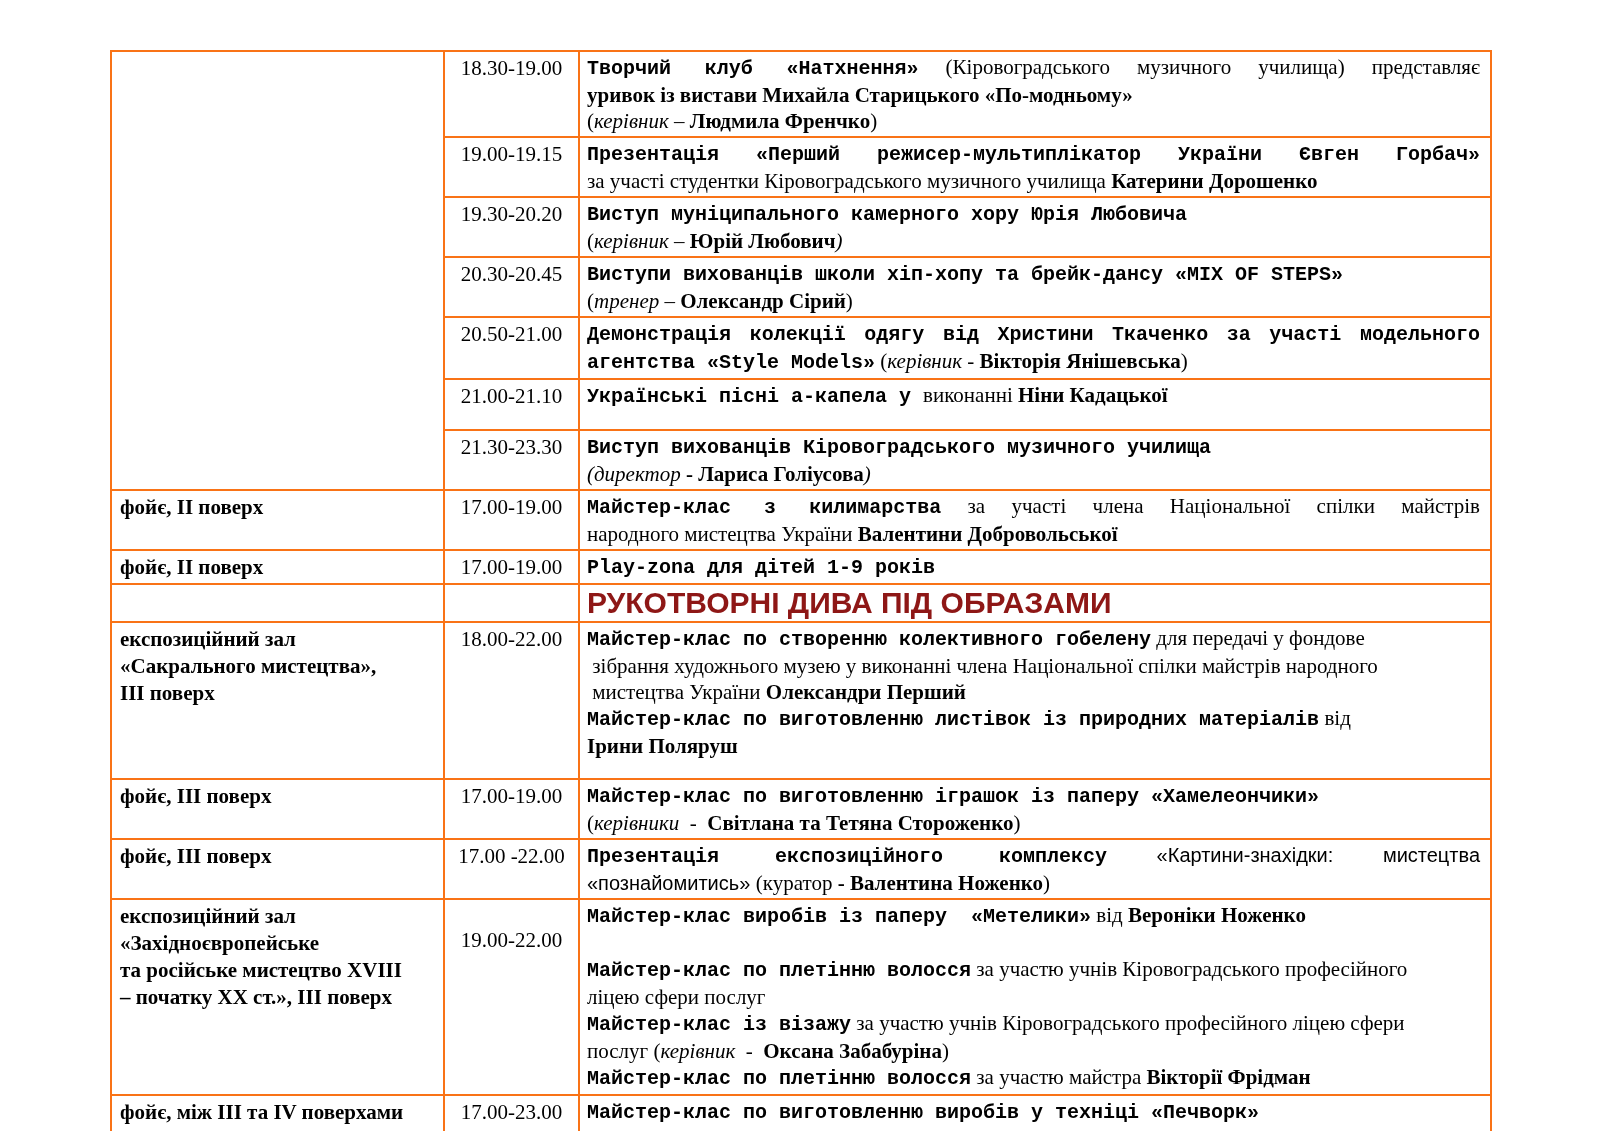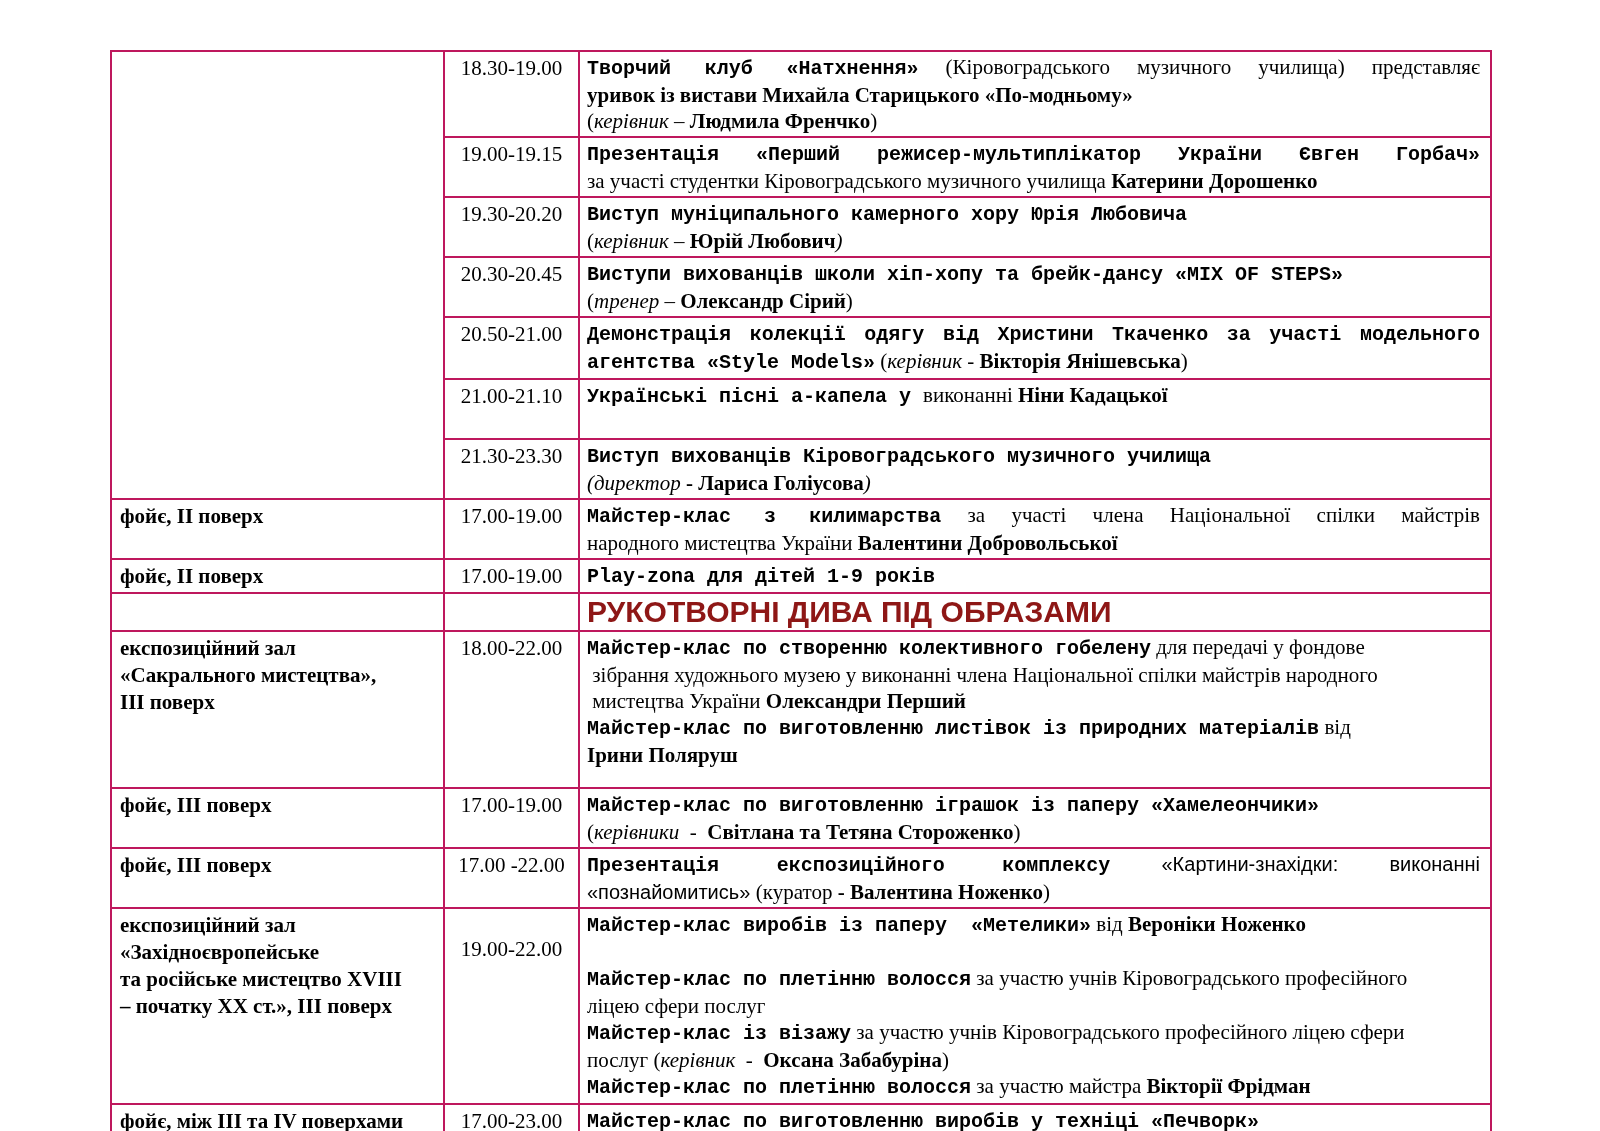--- a/index.html
+++ b/index.html
@@ -5,21 +5,21 @@
   html,body { margin:0; padding:0; }
   body {
     width:1600px; height:1131px; background:#ffffff; position:relative;
     font-family:"Liberation Serif", serif; color:#000;
   }
   .page { position:absolute; left:110px; top:50px; }
   table.sched {
     border-collapse:collapse; table-layout:fixed; width:1380px;
   }
   table.sched td {
-    border:2px solid #be185d; vertical-align:top; overflow:hidden;
+    border:2px solid #f97316; vertical-align:top; overflow:hidden;
   }
   td.loc {
     font-family:"Liberation Serif", serif; font-weight:700;
     font-size:21px; line-height:27px; padding:3px 20px 2px 8px;
   }
   td.time {
     font-family:"Liberation Serif", serif; font-size:21px; line-height:27px;
     text-align:center; padding:3px 2px 2px 2px;
   }
   td.event { padding:2px 10px 2px 7px; font-size:21px; line-height:26px; }
@@ -76,21 +76,21 @@
             <div class="line"><span class="t-sr">(</span><span class="t-si">тренер</span><span class="t-sr"> – </span><span class="t-sb">Олександр Сірий</span><span class="t-sr">)</span></div>
           </td>
         </tr>
         <tr style="height: 52px;">
           <td class="time">20.50-21.00</td>
           <td class="event">
             <div class="line j"><span class="t-bs">Демонстрація колекції одягу від Христини Ткаченко за участі модельного</span></div>
             <div class="line"><span class="t-bs">агентства «Style Models»</span><span class="t-sr"> (</span><span class="t-si">керівник</span><span class="t-sr"> - </span><span class="t-sb">Вікторія Янішевська</span><span class="t-sr">)</span></div>
           </td>
         </tr>
-        <tr style="height: 60px;">
+        <tr style="height: 51px;">
           <td class="time">21.00-21.10</td>
           <td class="event">
             <div class="line"><span class="t-bs">Українські пісні а-капела у </span><span class="t-sr">виконанні </span><span class="t-sb">Ніни Кадацької</span></div>
           </td>
         </tr>
         <tr style="height: 52px;">
           <td class="time">21.30-23.30</td>
           <td class="event">
             <div class="line"><span class="t-bs">Виступ вихованців Кіровоградського музичного училища</span></div>
             <div class="line"><span class="t-si">(директор </span><span class="t-sb">- Лариса Голіусова</span><span class="t-si">)</span></div>
@@ -146,21 +146,21 @@
             <div class="line"><span class="t-bs">Майстер-клас по виготовленню іграшок із паперу «Хамелеончики»</span></div>
             <div class="line"><span class="t-sr">(</span><span class="t-si">керівники</span><span class="t-sr">&nbsp; - &nbsp;</span><span class="t-sb">Світлана та Тетяна Стороженко</span><span class="t-sr">)</span></div>
           </td>
         </tr>
         <tr style="height: 52px;">
           <td class="loc">
             <div>фойє, III поверх</div>
           </td>
           <td class="time">17.00 -22.00</td>
           <td class="event">
-            <div class="line j"><span class="t-bs">Презентація експозиційного комплексу</span><span class="t-ns"> «Картини-знахідки: виконанні</span></div>
+            <div class="line j"><span class="t-bs">Презентація експозиційного комплексу</span><span class="t-ns"> «Картини-знахідки: мистецтва</span></div>
             <div class="line"><span class="t-ns">«познайомитись» </span><span class="t-sr">(куратор </span><span class="t-sb">- Валентина Ноженко</span><span class="t-sr">)</span></div>
           </td>
         </tr>
         <tr style="height: 182px;">
           <td class="loc">
             <div>експозиційний зал</div>
             <div>«Західноєвропейське</div>
             <div>та російське мистецтво XVIII</div>
             <div>– початку XX ст.», III поверх</div>
           </td>

